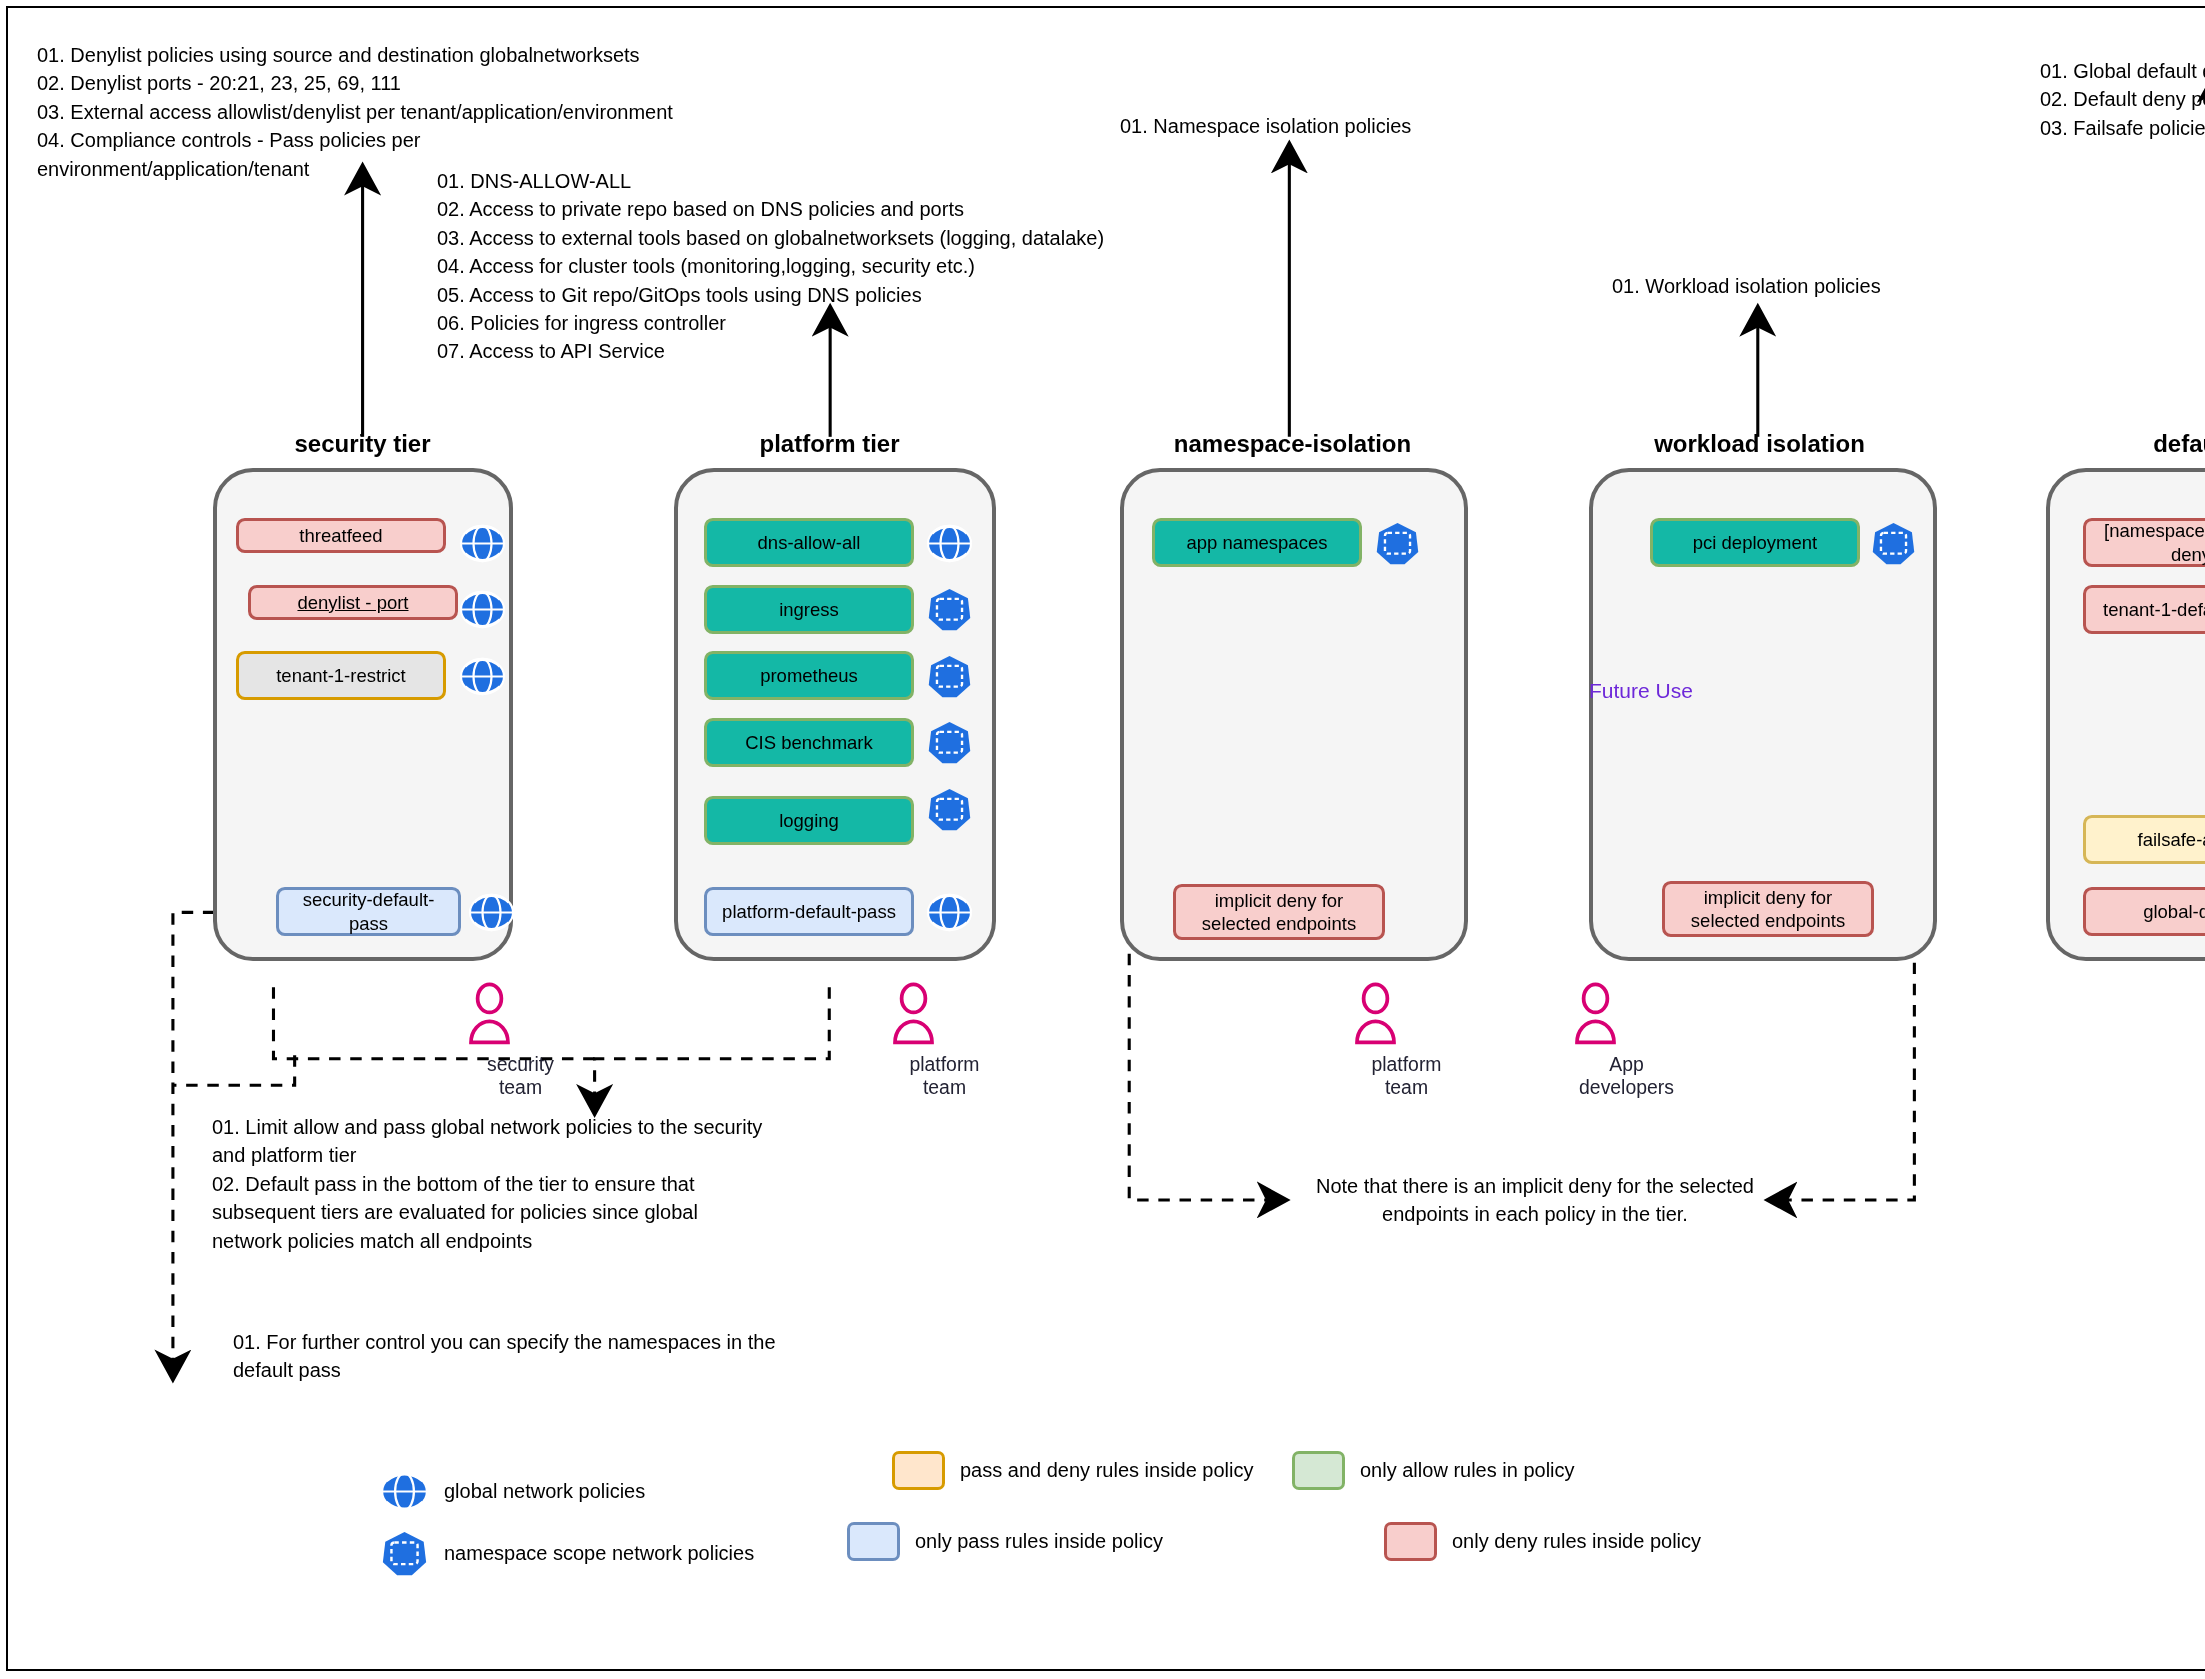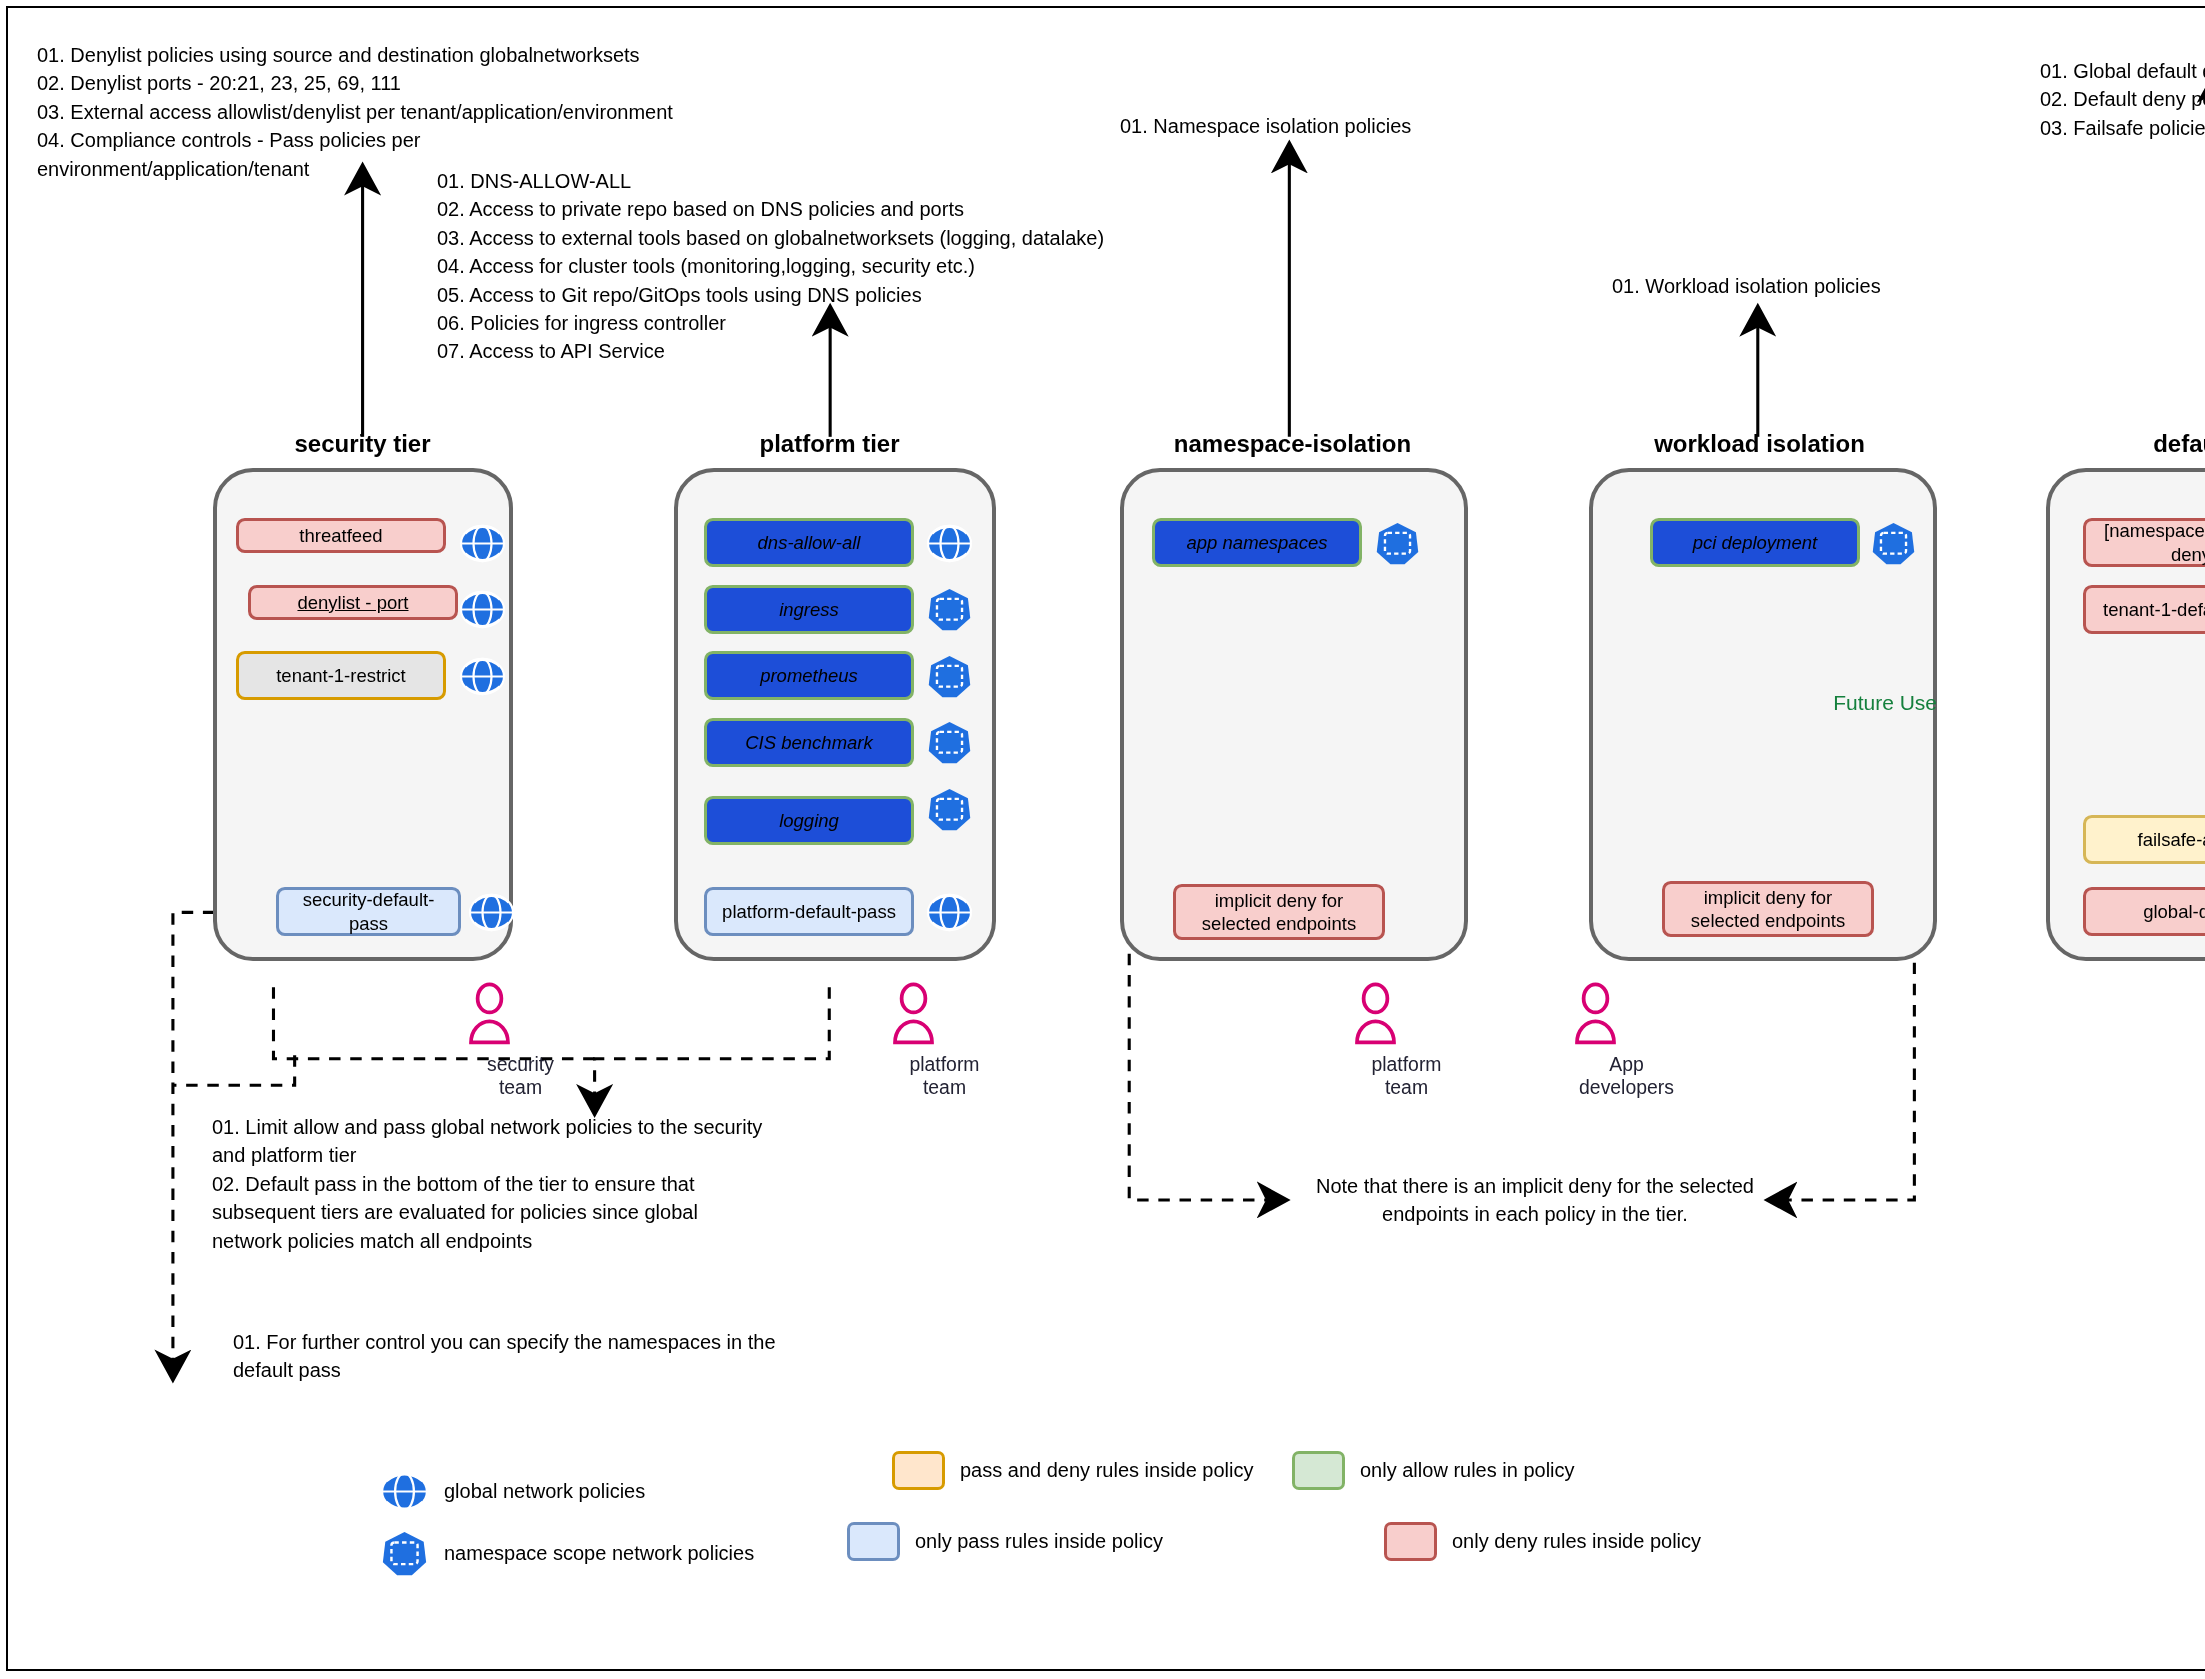--- a/index.html
+++ b/index.html
@@ -10,26 +10,26 @@
   .note{position:absolute;color:#000;font-size:20px;line-height:1.42;white-space:pre-line;}
 
   .tier-title{position:absolute;font-weight:bold;font-size:24px;color:#000;text-align:center;}
 
   .tier{position:absolute;background:#f5f5f5;border:4px solid #666666;border-radius:40px;box-sizing:border-box;}
 
   .pbox{position:absolute;box-sizing:border-box;border-radius:8.8px;border:3.5px solid;
         display:flex;align-items:center;justify-content:center;text-align:center;
         font-size:18.5px;color:#000;line-height:1.25;padding:0 4.4px;}
   .pbox.deny{background:#f8cecc;border-color:#b85450;}
-  .pbox.allow{background:#1d4ed8;border-color:#82b366;font-style:italic;}
+  .pbox.allow{background:#14b8a6;border-color:#82b366;}
   .pbox.pass{background:#dae8fc;border-color:#6c8ebf;}
   .pbox.passdeny{background:#e5e5e5;border-color:#d79b00;}
   .pbox.failsafe{background:#fff2cc;border-color:#d6b656;}
 
-  .future{position:absolute;font-size:21px;color:#15803d;text-align:right;margin-top:12px;}
+  .future{position:absolute;font-size:21px;color:#6d28d9;text-align:left;}
 
   .icon{position:absolute;}
   .actor{position:absolute;width:115px;text-align:center;}
   .actor .cap{font-size:19.4px;color:#223;margin-top:3.5px;}
 
   .legend-item{position:absolute;display:flex;align-items:center;}
   .legend-sw{width:53px;height:39px;border-radius:7px;border:3.1px solid;box-sizing:border-box;flex:0 0 auto;}
   .legend-sw.passdeny{background:#ffe6cc;border-color:#d79b00;}
   .legend-sw.allow{background:#d5e8d4;border-color:#82b366;}
   .legend-sw.pass{background:#dae8fc;border-color:#6c8ebf;}

